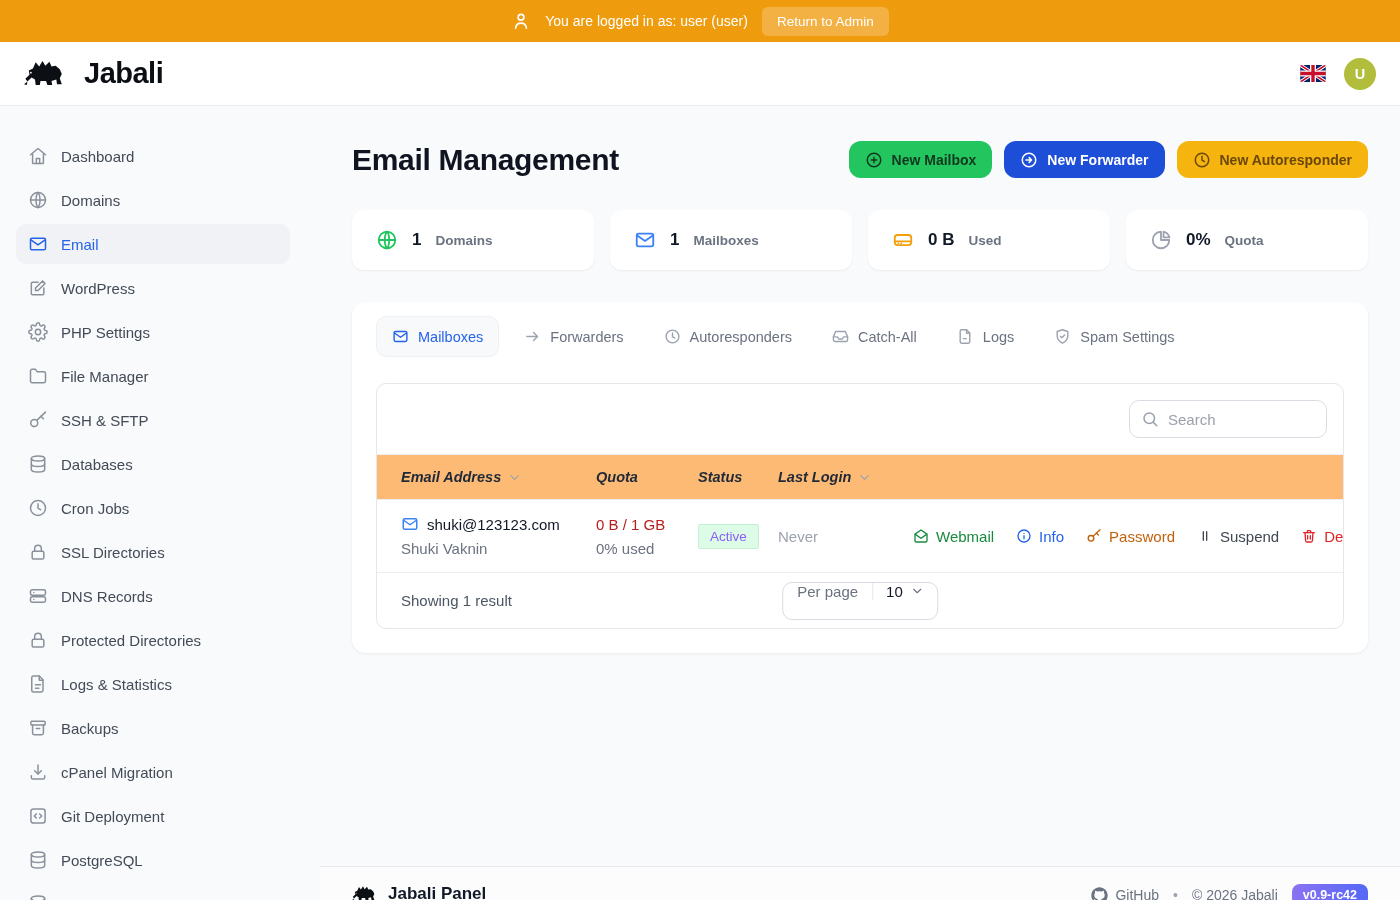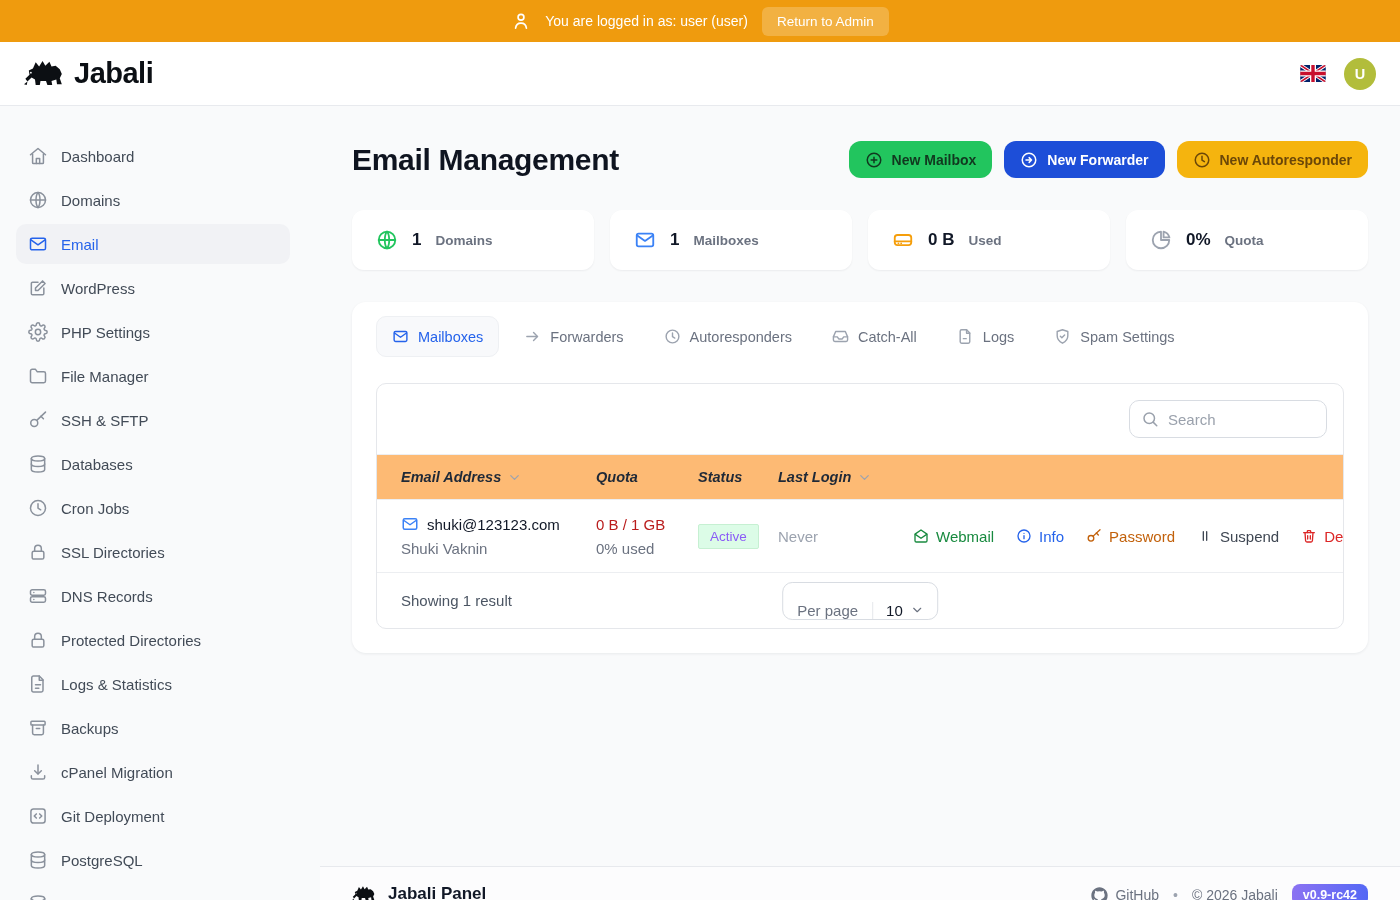--- a/index.html
+++ b/index.html
@@ -8,21 +8,21 @@
 
   
   .topbar { position:absolute; top:0; left:0; width:1400px; height:42px; background:#ef9b0e; display:flex; align-items:center; justify-content:center; gap:14px; color:#fff; font-size:14px; }
   .topbar .msg b { font-weight:400; }
   .topbar .ret-btn { background:rgba(255,255,255,.22); border:none; color:#fff; font-size:13.5px; padding:7px 15px; border-radius:6px; cursor:pointer; font-family:inherit; }
   .ic { display:inline-flex; align-items:center; justify-content:center; }
   .ic svg { display:block; }
 
   
   .navbar { position:absolute; top:42px; left:0; width:1400px; height:64px; background:#fff; border-bottom:1px solid #e8eaee; display:flex; align-items:center; padding:0 24px; }
-  .brand { display:flex; align-items:center; gap:6px; }
+  .brand { display:flex; align-items:center; gap:16px; }
   .brand-name { font-size:29px; font-weight:800; letter-spacing:-.5px; color:#0b0f14; }
   .nav-right { margin-left:auto; display:flex; align-items:center; gap:18px; }
   .flag { width:26px; height:17px; border-radius:2px; overflow:hidden; display:block; }
   .avatar { width:32px; height:32px; border-radius:50%; background:#b2bd3b; color:#fff; font-weight:700; font-size:14.5px; display:flex; align-items:center; justify-content:center; cursor:pointer; }
 
   
   .sidebar { position:absolute; top:106px; left:0; width:320px; height:794px; padding-top:30px; overflow:hidden; }
   .side-item { width:274px; margin:0 16px 4px 16px; height:40px; display:flex; align-items:center; gap:13px; padding:0 12px; border-radius:10px; color:#424b57; font-size:15px; cursor:pointer; }
   .side-item .ic { color:#8a919c; width:20px; height:20px; }
   .side-item.active { background:#f1f2f5; color:#2563eb; font-weight:500; }
@@ -73,21 +73,21 @@
   .cell-quota .q1 { font-size:15px; color:#b91c1c; }
   .badge { display:inline-block; background:#dcfce7; border:1px solid #c6f0d2; color:#8b5cf6; font-size:13.5px; padding:4px 11px; border-radius:2px; }
   .never { color:#9ca3af; font-size:15px; }
   .actions { display:flex; justify-content:flex-end; gap:22px; }
   .act { display:flex; align-items:center; gap:7px; font-size:15px; cursor:pointer; background:none; border:none; font-family:inherit; padding:0; }
   .act .ic { width:16px; height:16px; }
   .act-webmail { color:#188a3f; } .act-info { color:#2563eb; } .act-password { color:#c2610b; } .act-suspend { color:#3f4753; } .act-delete { color:#dc2626; }
 
   .tfoot { border-top:1px solid #eceef1; height:56px; display:flex; align-items:center; padding:0 24px; position:relative; }
   .summary { font-size:15px; color:#4b5563; }
-  .perpage { position:absolute; left:50%; transform:translateX(-50%); display:flex; align-items:flex-end; border:1px solid #d8dce2; border-radius:10px; height:38px; overflow:hidden; background:#fff; }
+  .perpage { position:absolute; left:50%; transform:translateX(-50%); display:flex; align-items:flex-start; border:1px solid #d8dce2; border-radius:10px; height:38px; overflow:hidden; background:#fff; }
   .pp-label { display:flex; align-items:center; padding:0 14px; color:#6b7280; font-size:15px; border-right:1px solid #e5e7eb; }
   .pp-value { display:flex; align-items:center; gap:7px; padding:0 13px; font-size:15px; color:#111827; cursor:pointer; }
   .pp-value .ic { width:14px; height:14px; color:#6b7280; }
 
   
   .footerbar { position:absolute; top:760px; left:0; width:1080px; height:60px; border-top:1px solid #e7e9ed; background:#fcfcfd; display:flex; align-items:flex-start; padding:17px 32px 0 32px; }
   .f-brand { display:flex; align-items:center; gap:10px; font-size:17px; font-weight:700; color:#111827; }
   .f-right { margin-left:auto; display:flex; align-items:center; gap:14px; color:#6b7280; font-size:14px; }
   .f-git { display:flex; align-items:center; gap:7px; cursor:pointer; color:#6b7280; }
   .dot { color:#9ca3af; }

